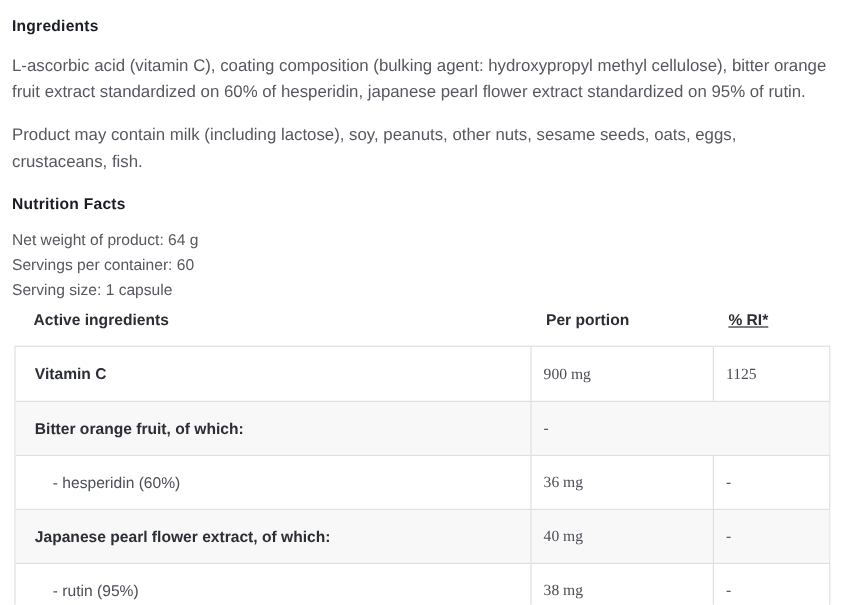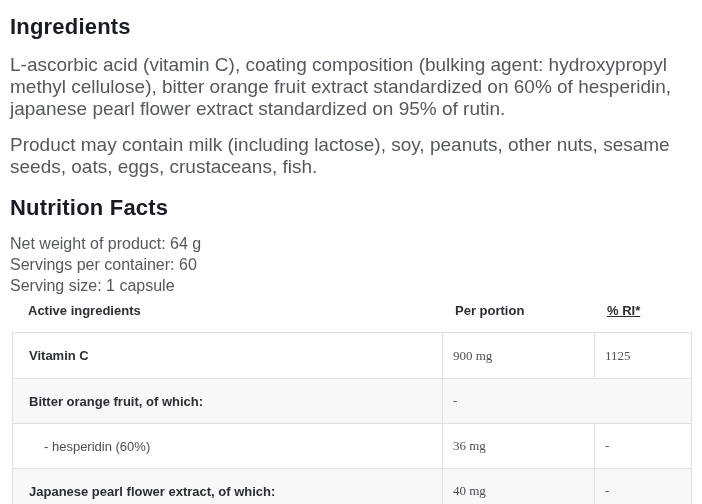--- a/index.html
+++ b/index.html
@@ -23,39 +23,39 @@
     overflow: hidden;
     font-family: "Liberation Sans", sans-serif;
     color: var(--body-text);
   }
   .page {
     padding: 12px 10px 0 10px;
     width: 702px;
   }
   .section-title {
     margin: 0;
-    font-size: 22px;
+    font-size: 13px;
     font-weight: bold;
     color: var(--heading-text);
     letter-spacing: 0.2px;
   }
   .title-ingredients { margin-top: 2px; }
   .title-nutrition  { margin-top: 17px; }
   .para {
     margin: 14px 0 0 0;
-    font-size: 19px;
+    font-size: 14px;
     line-height: 22px;
     max-width: 684px;
     color: var(--body-text);
   }
   .para.allergens { }
   .details { margin-top: 12px; }
   .details p {
     margin: 0;
-    font-size: 16px;
+    font-size: 13px;
     line-height: 21px;
     color: var(--body-text);
   }
   .tbl-wrap { margin-left: 2px; width: 680px; }
   .grid-cols {
     display: grid;
     grid-template-columns: 429px 152px 97px;
   }
   .tbl-header {
     margin-top: 1px;

